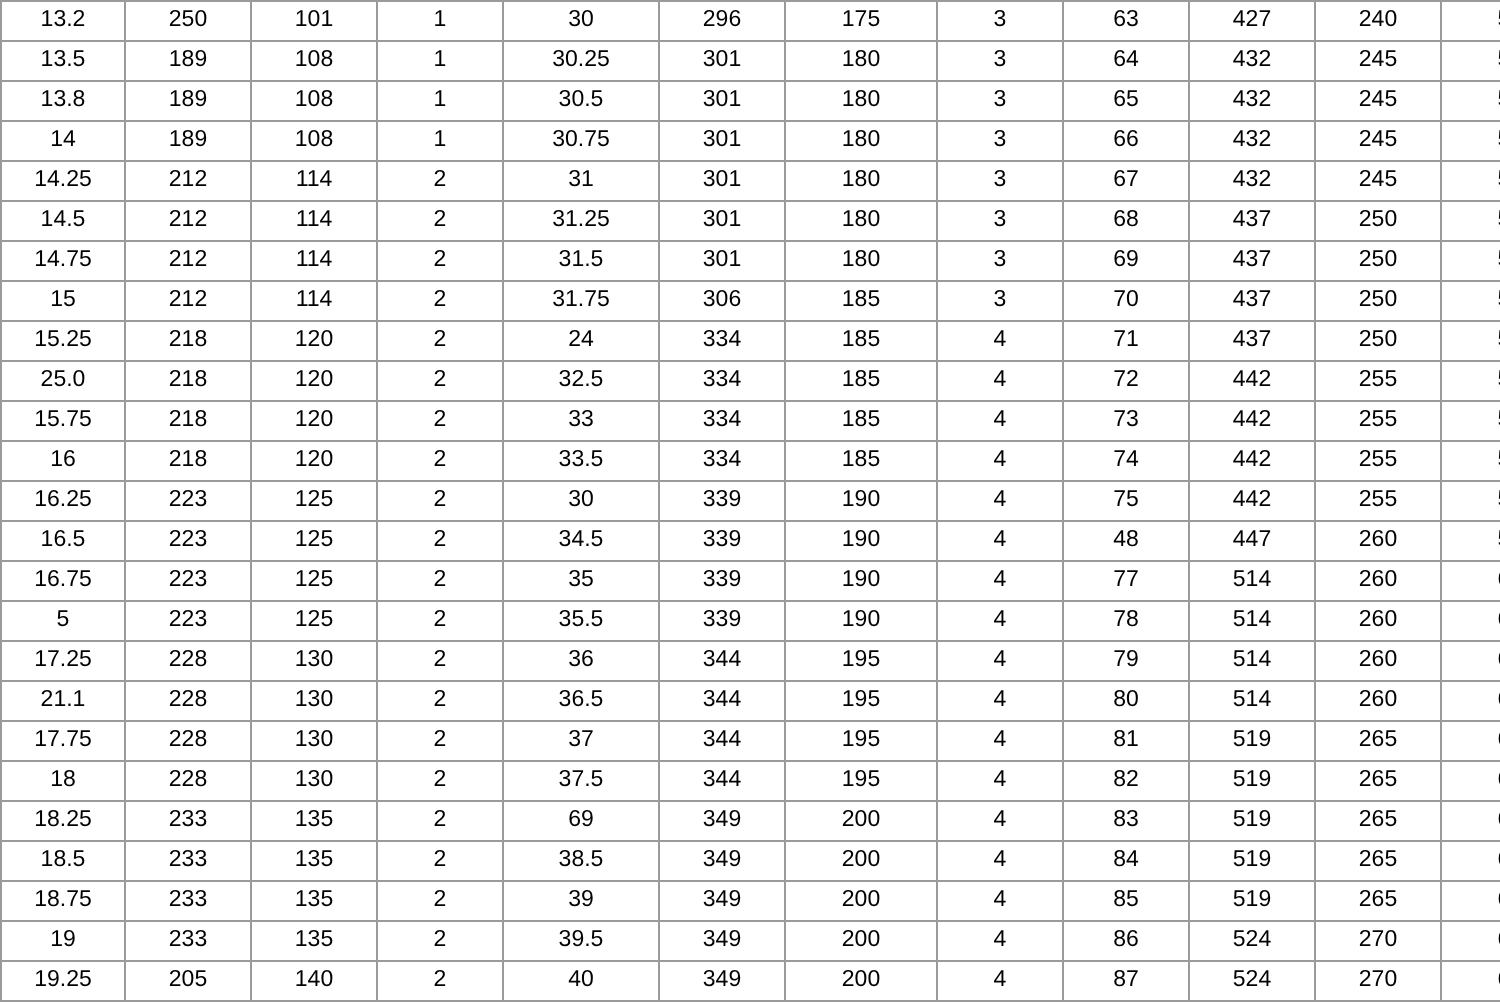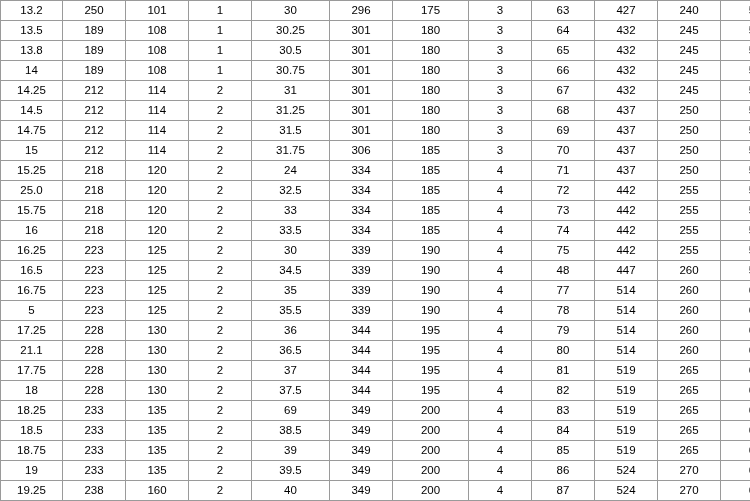--- a/index.html
+++ b/index.html
@@ -394,22 +394,22 @@
         <td>349</td>
         <td>200</td>
         <td>4</td>
         <td>86</td>
         <td>524</td>
         <td>270</td>
         <td>6</td>
       </tr>
       <tr>
         <td>19.25</td>
-        <td>238</td>
-        <td>160</td>
+        <td>205</td>
+        <td>140</td>
         <td>2</td>
         <td>40</td>
         <td>349</td>
         <td>200</td>
         <td>4</td>
         <td>87</td>
         <td>524</td>
         <td>270</td>
         <td>6</td>
       </tr>

